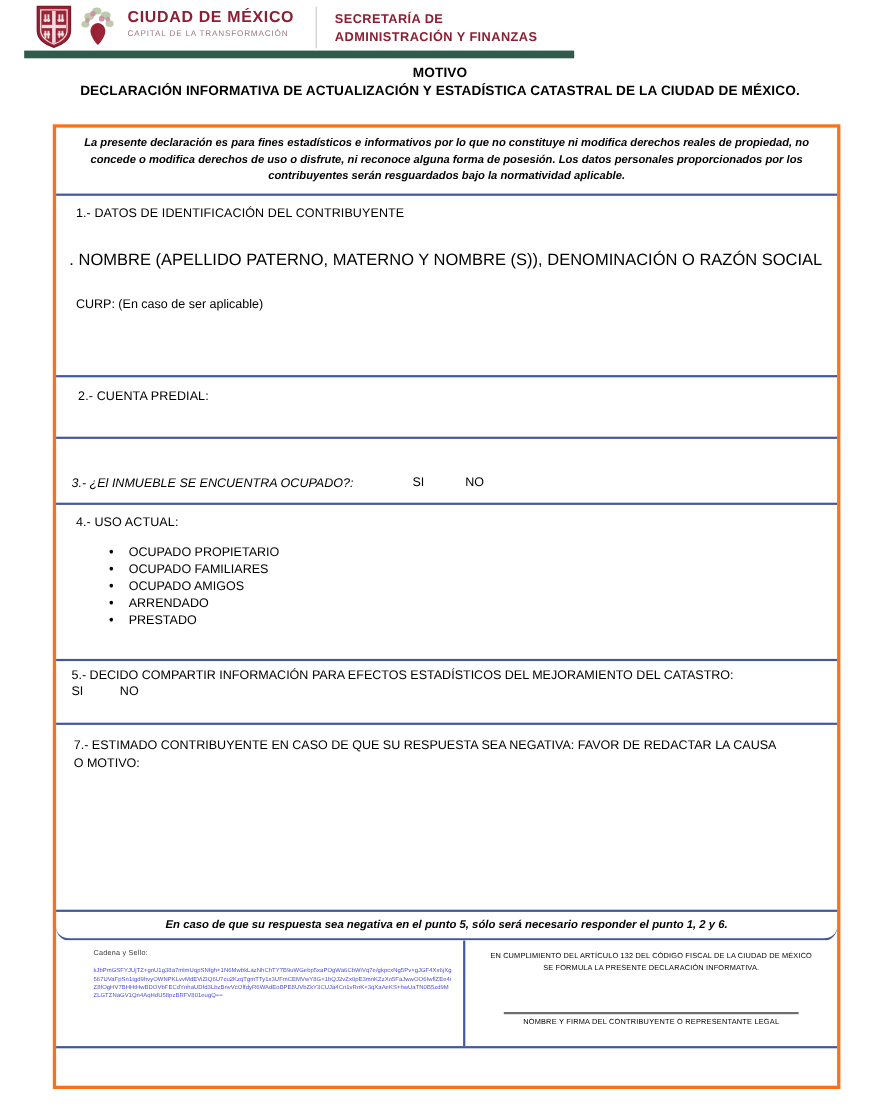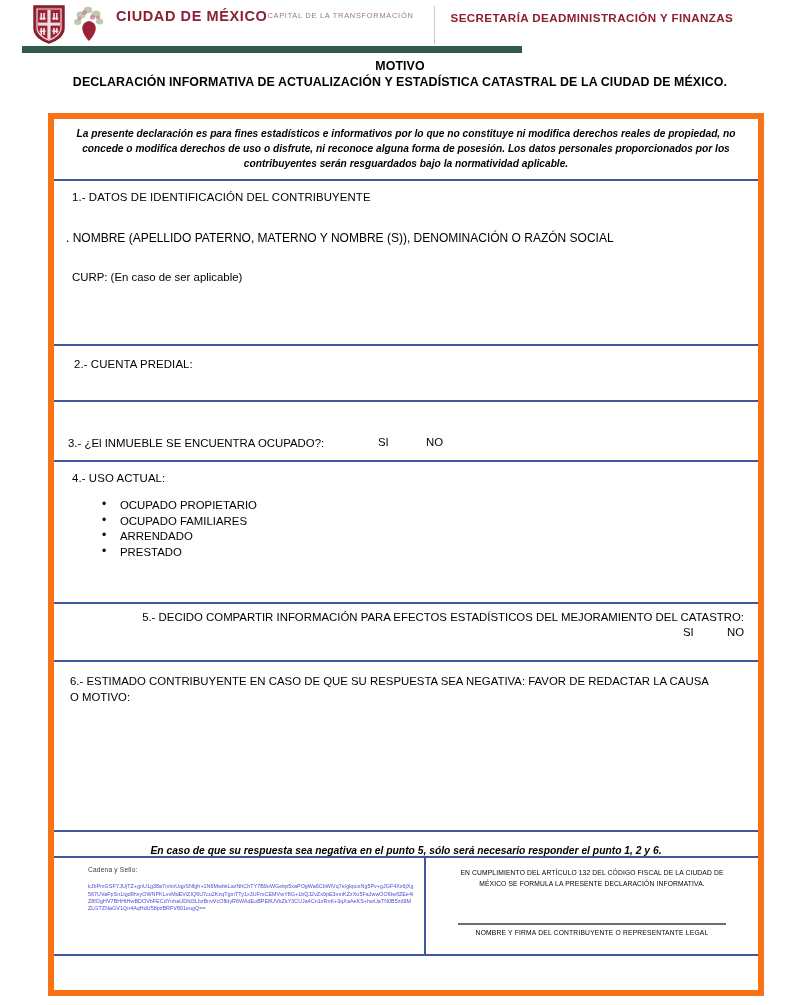--- a/index.html
+++ b/index.html
@@ -31,21 +31,21 @@
     margin-right: 6px;
   }
   .nopal {
     width: 34px;
     height: 40px;
     flex: 0 0 auto;
     margin-right: 10px;
   }
   .brand-block {
     display: flex;
-    flex-direction: row;
+    flex-direction: column;
     justify-content: center;
     padding-top: 5px;
   }
   .brand-title {
     font-size: 14.5px;
     font-weight: bold;
     color: #8c1f34;
     letter-spacing: 0.6px;
     line-height: 1.05;
   }
@@ -57,21 +57,21 @@
   }
   .vdivider {
     width: 1px;
     background: #c9c9c9;
     height: 38px;
     margin: 2px 16px 0 20px;
     flex: 0 0 auto;
   }
   .sec-block {
     display: flex;
-    flex-direction: row;
+    flex-direction: column;
     justify-content: center;
     padding-top: 6px;
   }
   .sec-line {
     font-size: 11.6px;
     font-weight: bold;
     color: #8c1f34;
     letter-spacing: 0.4px;
     line-height: 1.35;
   }
@@ -94,21 +94,21 @@
     letter-spacing: 0.1px;
   }
   .doc-title .anexo { display: block; }
 
   
   .form {
     position: absolute;
     left: 48px;
     top: 113px;
     width: 716px;
-    border: 6px solid #f97316;
+    border: 3px solid #f97316;
     box-sizing: border-box;
     background: #fff;
   }
   .row {
     border-bottom: 2px solid #43589b;
     box-sizing: border-box;
     position: relative;
   }
   .row:last-child { border-bottom: none; }
 
@@ -120,21 +120,21 @@
     text-align: center;
     line-height: 1.45;
   }
 
   .sec1 { height: 165px; padding: 10px 0 0 18px; }
   .sec-head {
     font-size: 11.4px;
     letter-spacing: 0.1px;
   }
   .sec1-name {
-    font-size: 12px;
+    font-size: 15px;
     margin-top: 28px;
     margin-left: -6px;
   }
   .sec1-curp {
     font-size: 11.4px;
     margin-top: 26px;
   }
 
   .sec2 { height: 56px; padding: 12px 0 0 20px; }
 
@@ -144,20 +144,21 @@
     left: 14px;
     bottom: 6px;
     right: 0;
   }
   .sec3-q {
     font-size: 11.4px;
     line-height: 1.25;
     width: 290px;
     display: inline-block;
     vertical-align: top;
+    font-style: italic;
   }
   .sec3-si {
     position: absolute;
     left: 310px;
     top: 0;
     font-size: 11.4px;
   }
   .sec3-no {
     position: absolute;
     left: 358px;
@@ -178,46 +179,47 @@
     position: relative;
   }
   .uso-list li::before {
     content: "•";
     position: absolute;
     left: 30px;
     top: -1px;
     font-size: 12px;
   }
 
-  .sec5 { height: 58px; padding: 6px 14px 0 14px; text-align: right; }
+  .sec5 { height: 58px; padding: 6px 14px 0 14px; text-align: left; }
   .sec5-t {
     font-size: 11.4px;
     line-height: 1.3;
   }
   .sec5-opts {
     margin-top: 1px;
     font-size: 11.4px;
   }
   .sec5-opts .si { margin-right: 30px; }
 
   .sec6 { height: 170px; padding: 12px 0 0 16px; }
   .sec6-t {
     font-size: 11.4px;
     line-height: 1.35;
     max-width: 640px;
   }
 
   .note {
     height: 26px;
     display: flex;
-    align-items: flex-end;
+    align-items: center;
     justify-content: center;
     font-size: 10.3px;
     font-style: italic;
     font-weight: bold;
+    border-radius: 12px;
   }
 
   
   .seal-row {
     height: 98px;
     display: flex;
   }
   .seal-left {
     width: 372px;
     box-sizing: border-box;
@@ -354,35 +356,36 @@
       <span class="sec3-si">SI</span>
       <span class="sec3-no">NO</span>
     </div>
   </div>
 
   <div class="row sec4">
     <div class="sec-head">4.- USO ACTUAL:</div>
     <ul class="uso-list">
       <li>OCUPADO PROPIETARIO</li>
       <li>OCUPADO FAMILIARES</li>
+      <li>OCUPADO AMIGOS</li>
       <li>ARRENDADO</li>
       <li>PRESTADO</li>
     </ul>
   </div>
 
   <div class="row sec5">
     <div class="sec5-t">5.- DECIDO COMPARTIR INFORMACIÓN PARA EFECTOS ESTADÍSTICOS DEL MEJORAMIENTO DEL CATASTRO:</div>
     <div class="sec5-opts">
       <span class="si">SI</span>
       <span>NO</span>
     </div>
   </div>
 
   <div class="row sec6">
-    <div class="sec6-t">6.- ESTIMADO CONTRIBUYENTE EN CASO DE QUE SU RESPUESTA SEA NEGATIVA:  FAVOR DE REDACTAR LA CAUSA O MOTIVO:</div>
+    <div class="sec6-t">7.- ESTIMADO CONTRIBUYENTE EN CASO DE QUE SU RESPUESTA SEA NEGATIVA:  FAVOR DE REDACTAR LA CAUSA O MOTIVO:</div>
   </div>
 
   <div class="row note">
     <span>En caso de que su respuesta sea negativa en el punto 5, sólo será necesario responder el punto 1, 2 y 6.</span>
   </div>
 
   <div class="row seal-row">
     <div class="seal-left">
       <div class="seal-label">Cadena y Sello:</div>
       <div class="chain">kJbPmGSFYJUjTZ+gnU1g38a7mlmUqpSNfgh+1N6MwbkLazNhChTY7B9uWGebp5xaPOgWa6CbWiVq7e/gkpcxNg5Pv+gJGF4Xx6jXg567UVaFpSn1tgd9hvyOWNPKLvvMdEViZIQ6U7cu2KzqTgmTTy1x3UFmCEMVwY8G+1bQJ2vZx0pE3mnKZzXo5FaJwwOO6IwflZEe4iZ8fOgHV7BHHtHwBDOVbFECdYnhaUDfd3LbzBnvVcOffdyR6WAdEoBPE8UVbZkY3CUJa4Cn1vRnK+3qXaAeKS+hwUaTN0B5zd9MZLGTZNaGV1Qn4AqHdU58pzBRFV801eugQ==</div>

